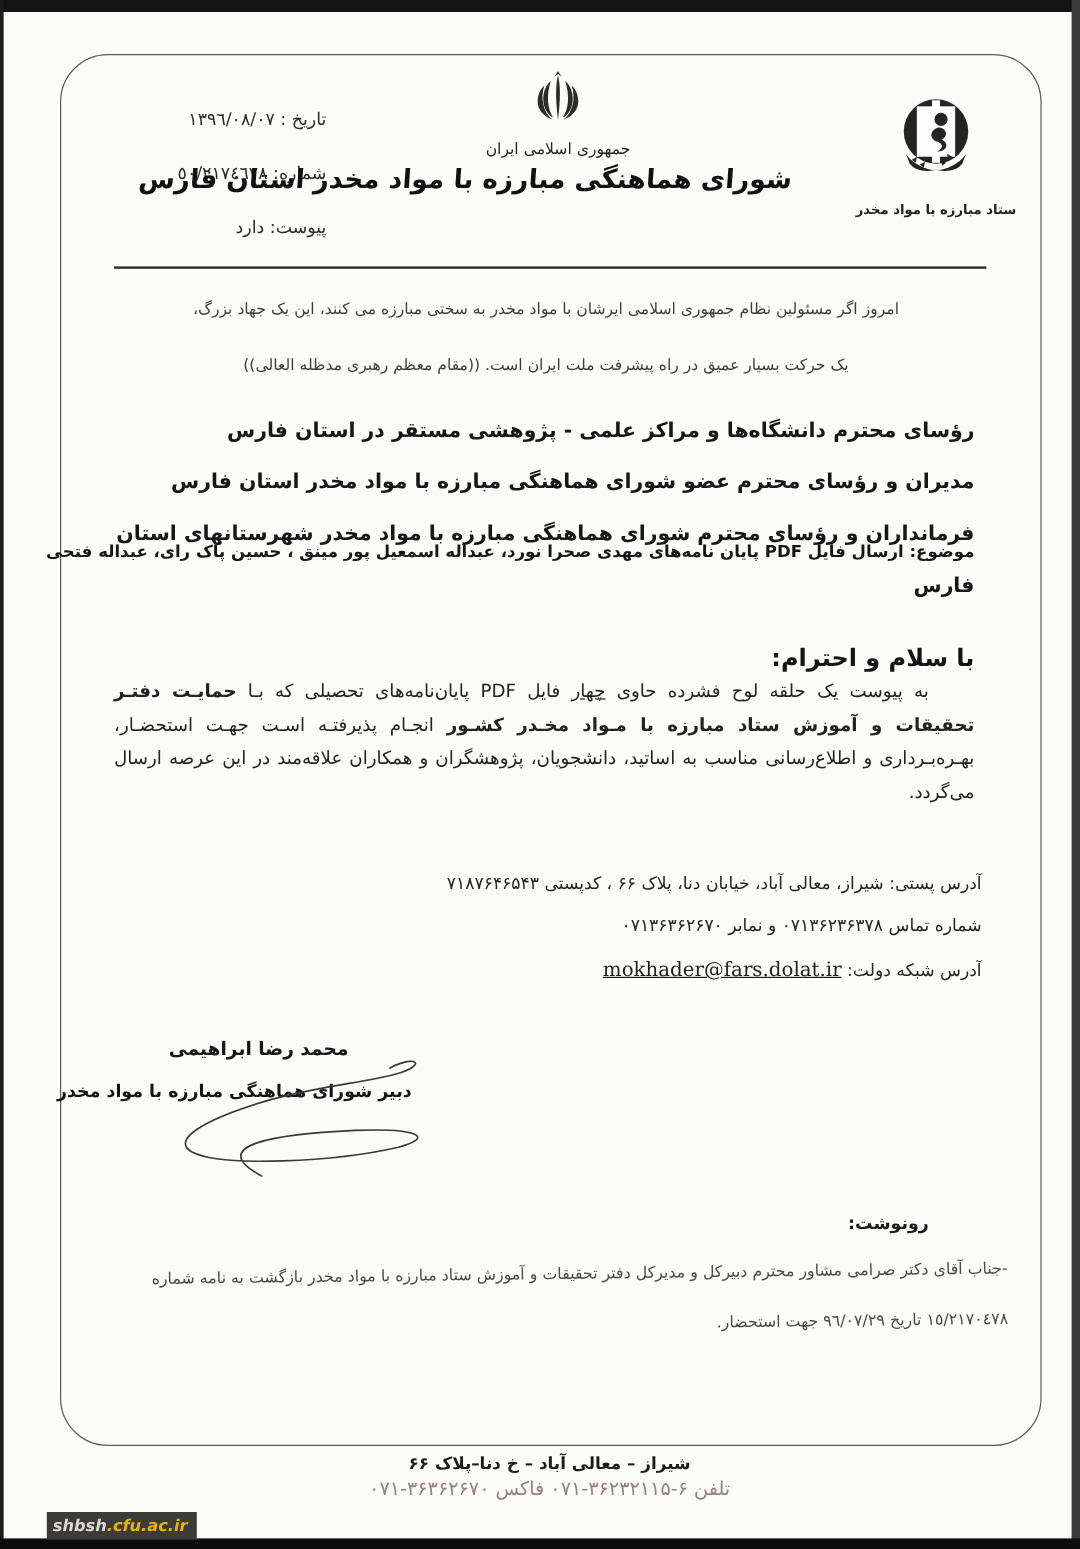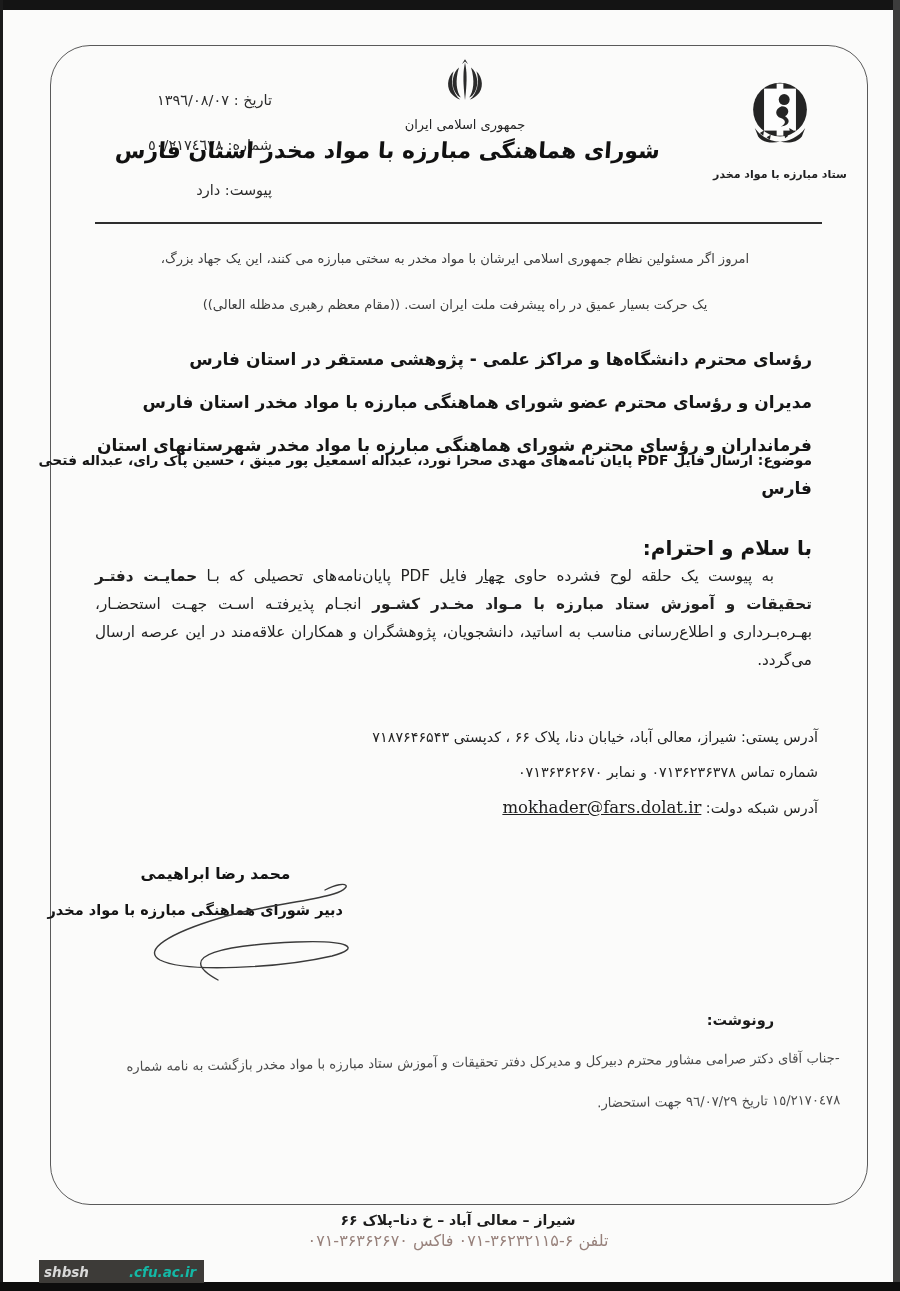--- a/index.html
+++ b/index.html
@@ -93,21 +93,21 @@
   .footer .f-address{font-size:14px;font-weight:bold;color:#1c1c1c;line-height:22px;}
   .footer .f-phones{font-size:16px;color:#97817b;line-height:20px;}
   
   .watermark{
     position:absolute;left:0;top:1260px;height:23px;padding:0 8px 0 5px;background:#3d3b38;
     display:flex;align-items:center;font-style:italic;font-weight:bold;font-size:13.5px;
     white-space:nowrap;
     margin-left:39px;
   }
   .watermark .wm-prefix{color:#d9d9d9;}
-  .watermark .wm-suffix{color:#14b8a6;padding-left:40px;}
+  .watermark .wm-suffix{color:#eab308;}
 </style>
 </head>
 <body>
 
 <div class="edge-top"></div>
 <div class="edge-left"></div>
 <div class="edge-right"></div>
 <div class="edge-bottom"></div>
 
 <div class="frame"></div>

